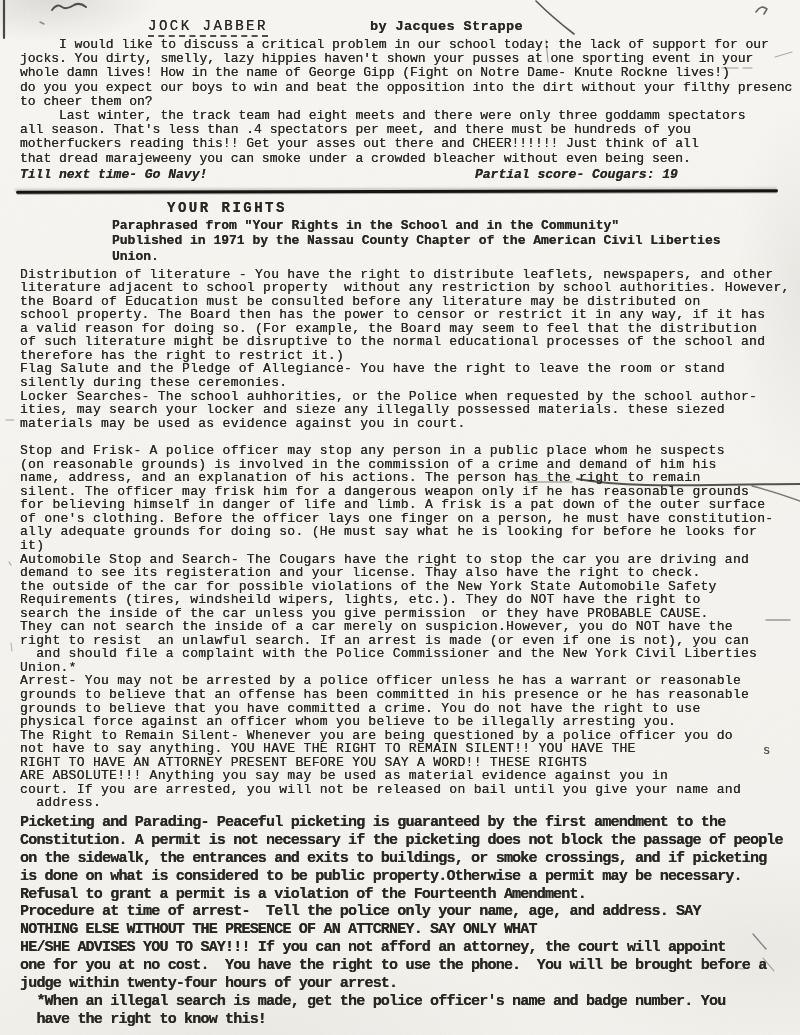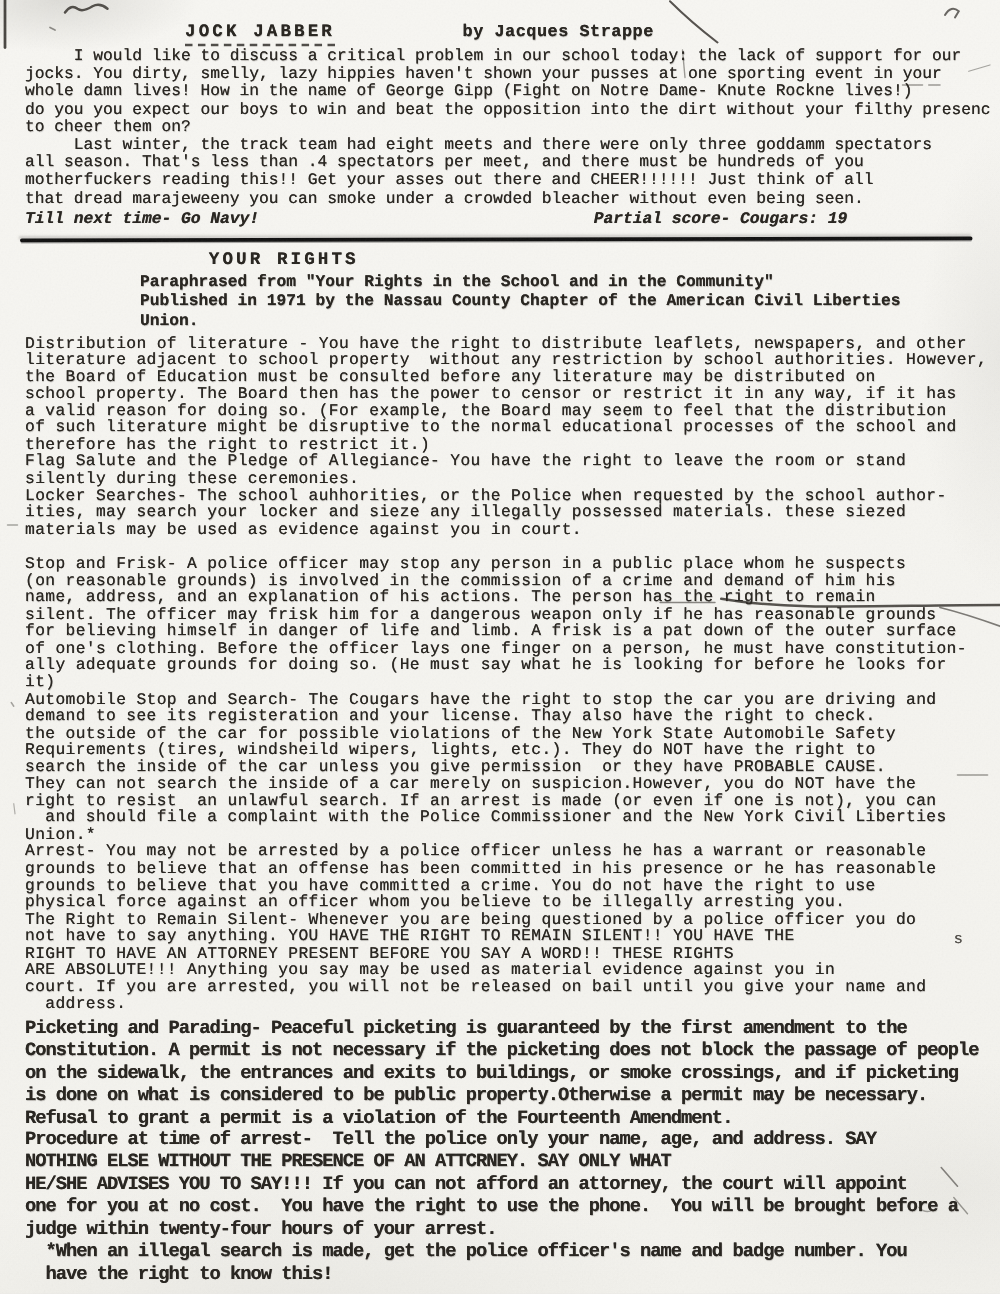--- a/index.html
+++ b/index.html
@@ -18,21 +18,21 @@
     color:#26231e;
   }
   .overlay{position:absolute;inset:0;pointer-events:none;}
   .content{position:relative;padding:0 14px 0 20px;}
   .ink{text-shadow:0 0 .5px rgba(38,34,29,.75), .3px .4px .6px rgba(38,34,29,.28);}
 
   
   .a1-titlebar{position:relative;height:16px;margin-top:18px;}
   .a1-title{
     position:absolute;left:128px;top:0;
-    font-size:14px;font-weight:700;letter-spacing:2.5px;
+    font-size:14px;font-weight:400;letter-spacing:2.5px;
     border-bottom:2px dashed rgba(35,32,27,.8);padding-bottom:1px;
   }
   .a1-byline{position:absolute;left:350px;top:1px;font-size:13.5px;font-weight:700;letter-spacing:.4px;}
   .a1-body{margin-top:4px;}
   .a1-body .ln{white-space:pre;font-size:13px;line-height:14.2px;letter-spacing:0;}
   .a1-signoff{position:relative;height:15px;margin-top:1px;font-size:13px;font-weight:600;font-style:italic;}
   .a1-score{position:absolute;left:455px;top:0;}
 
   
   .divider{

